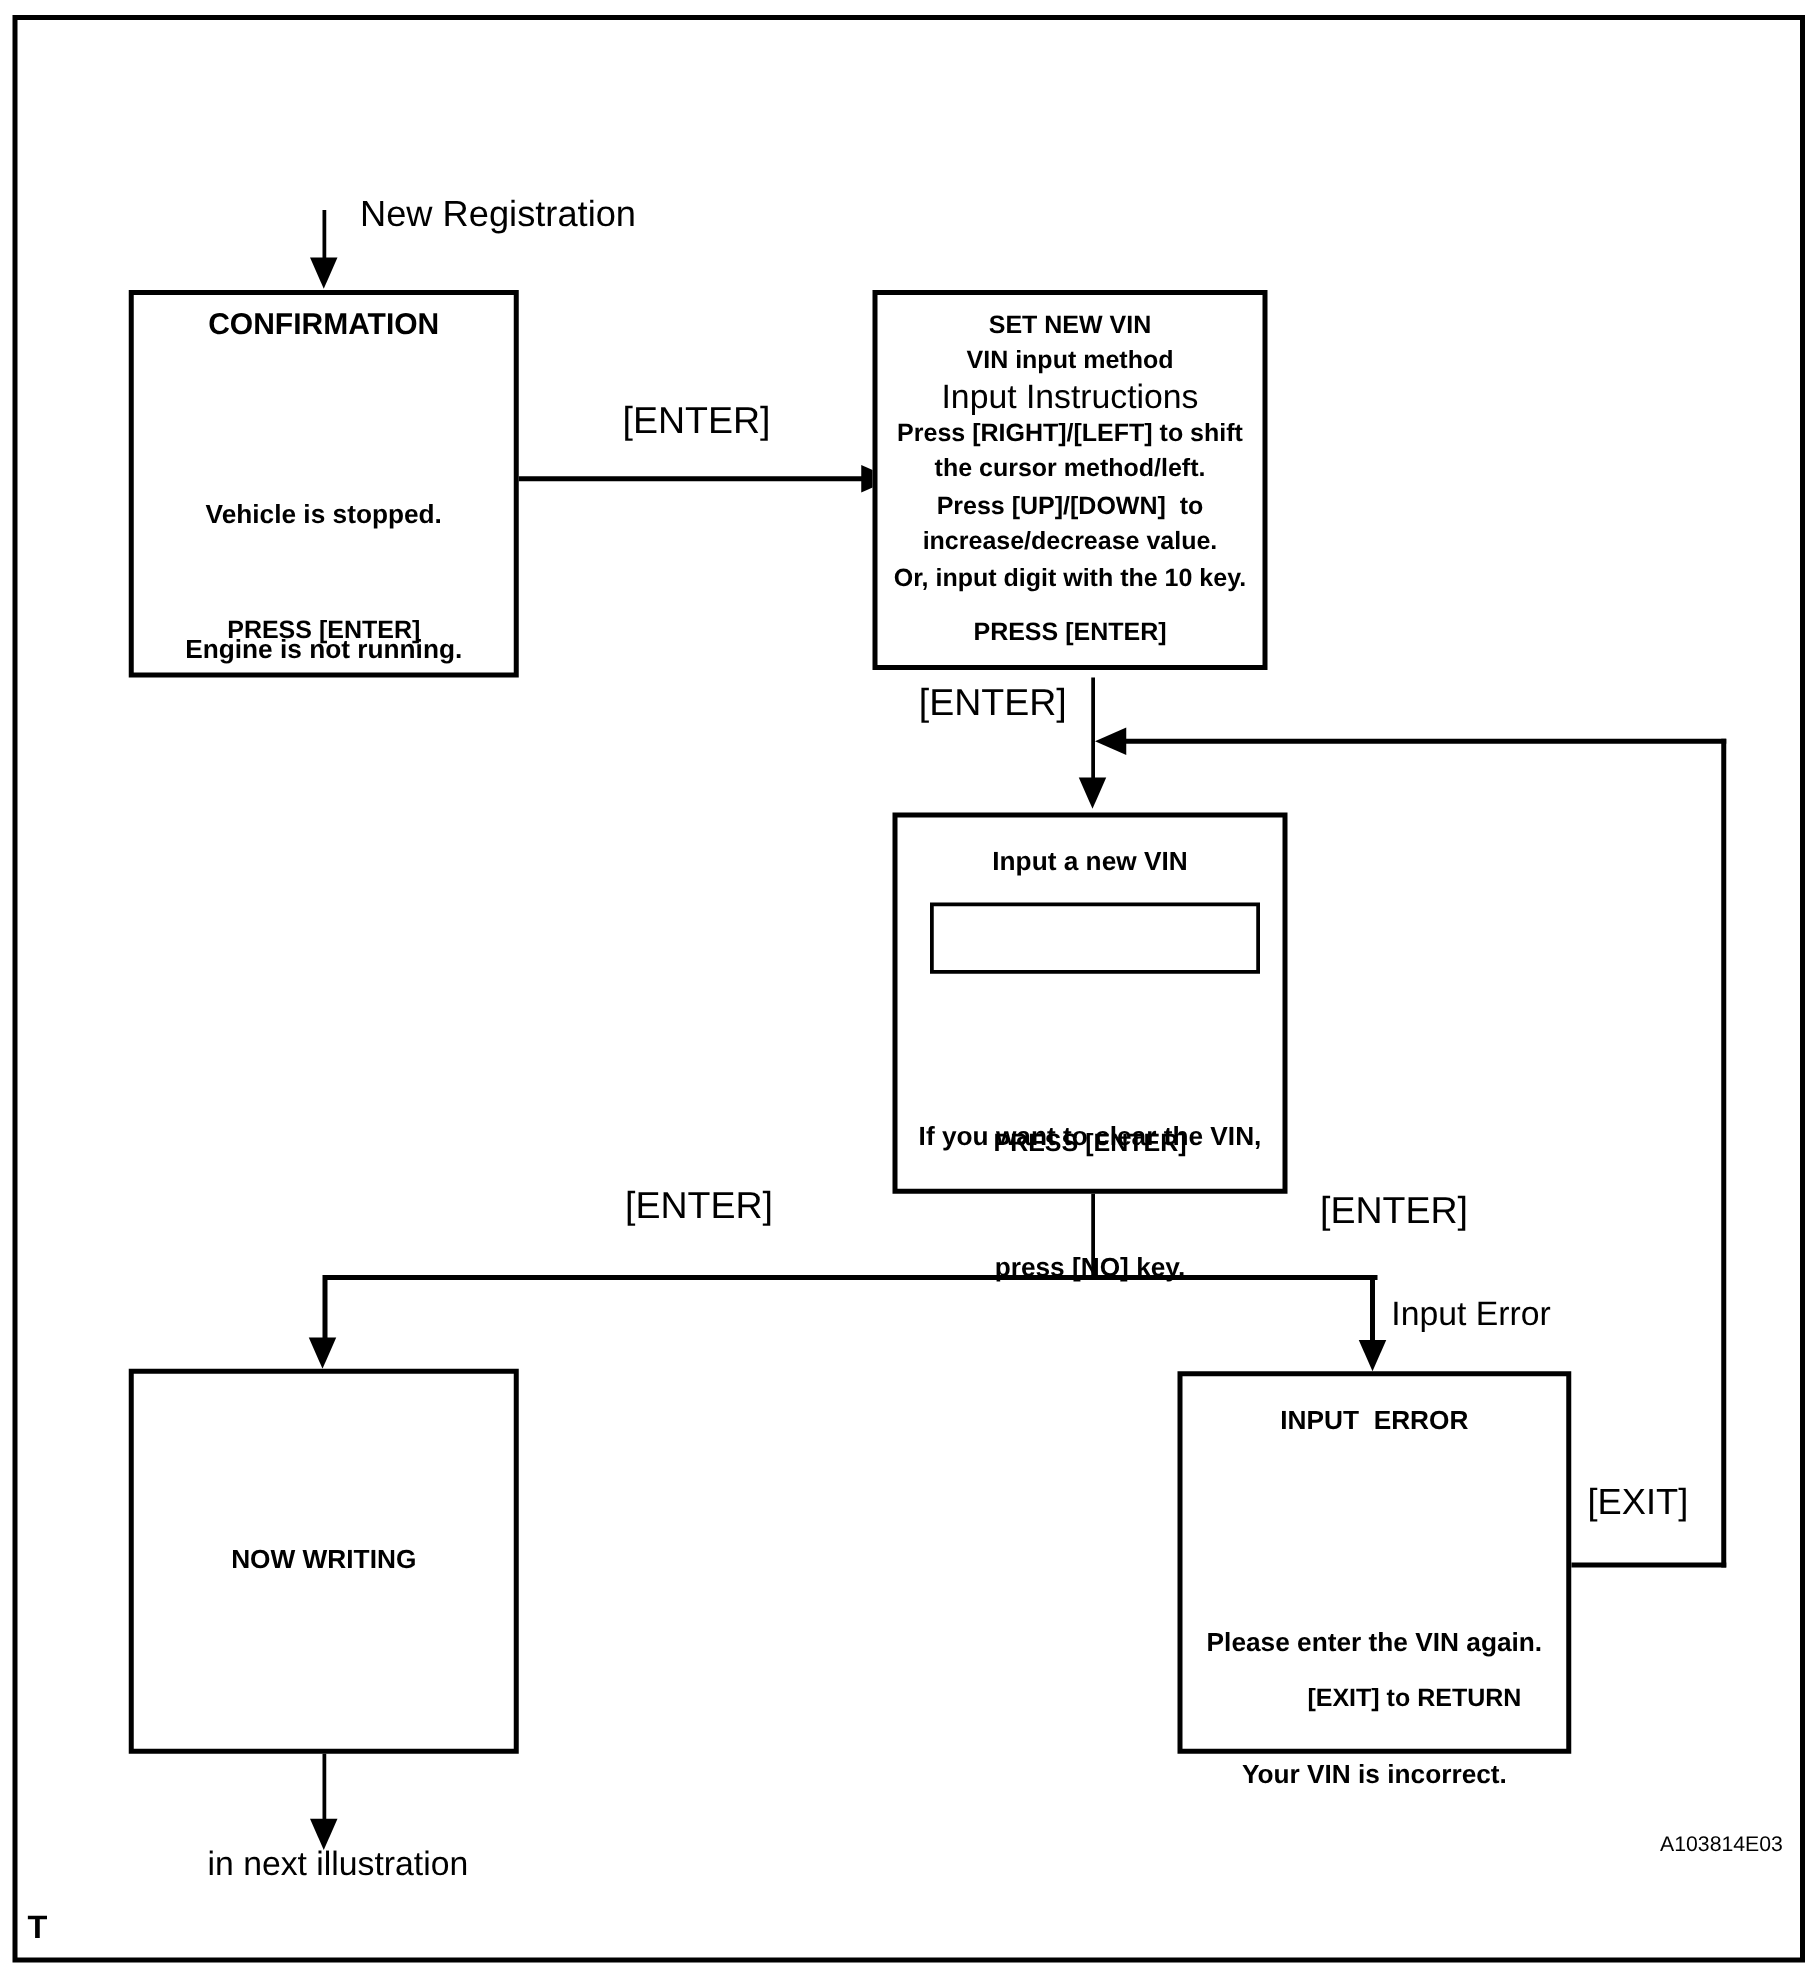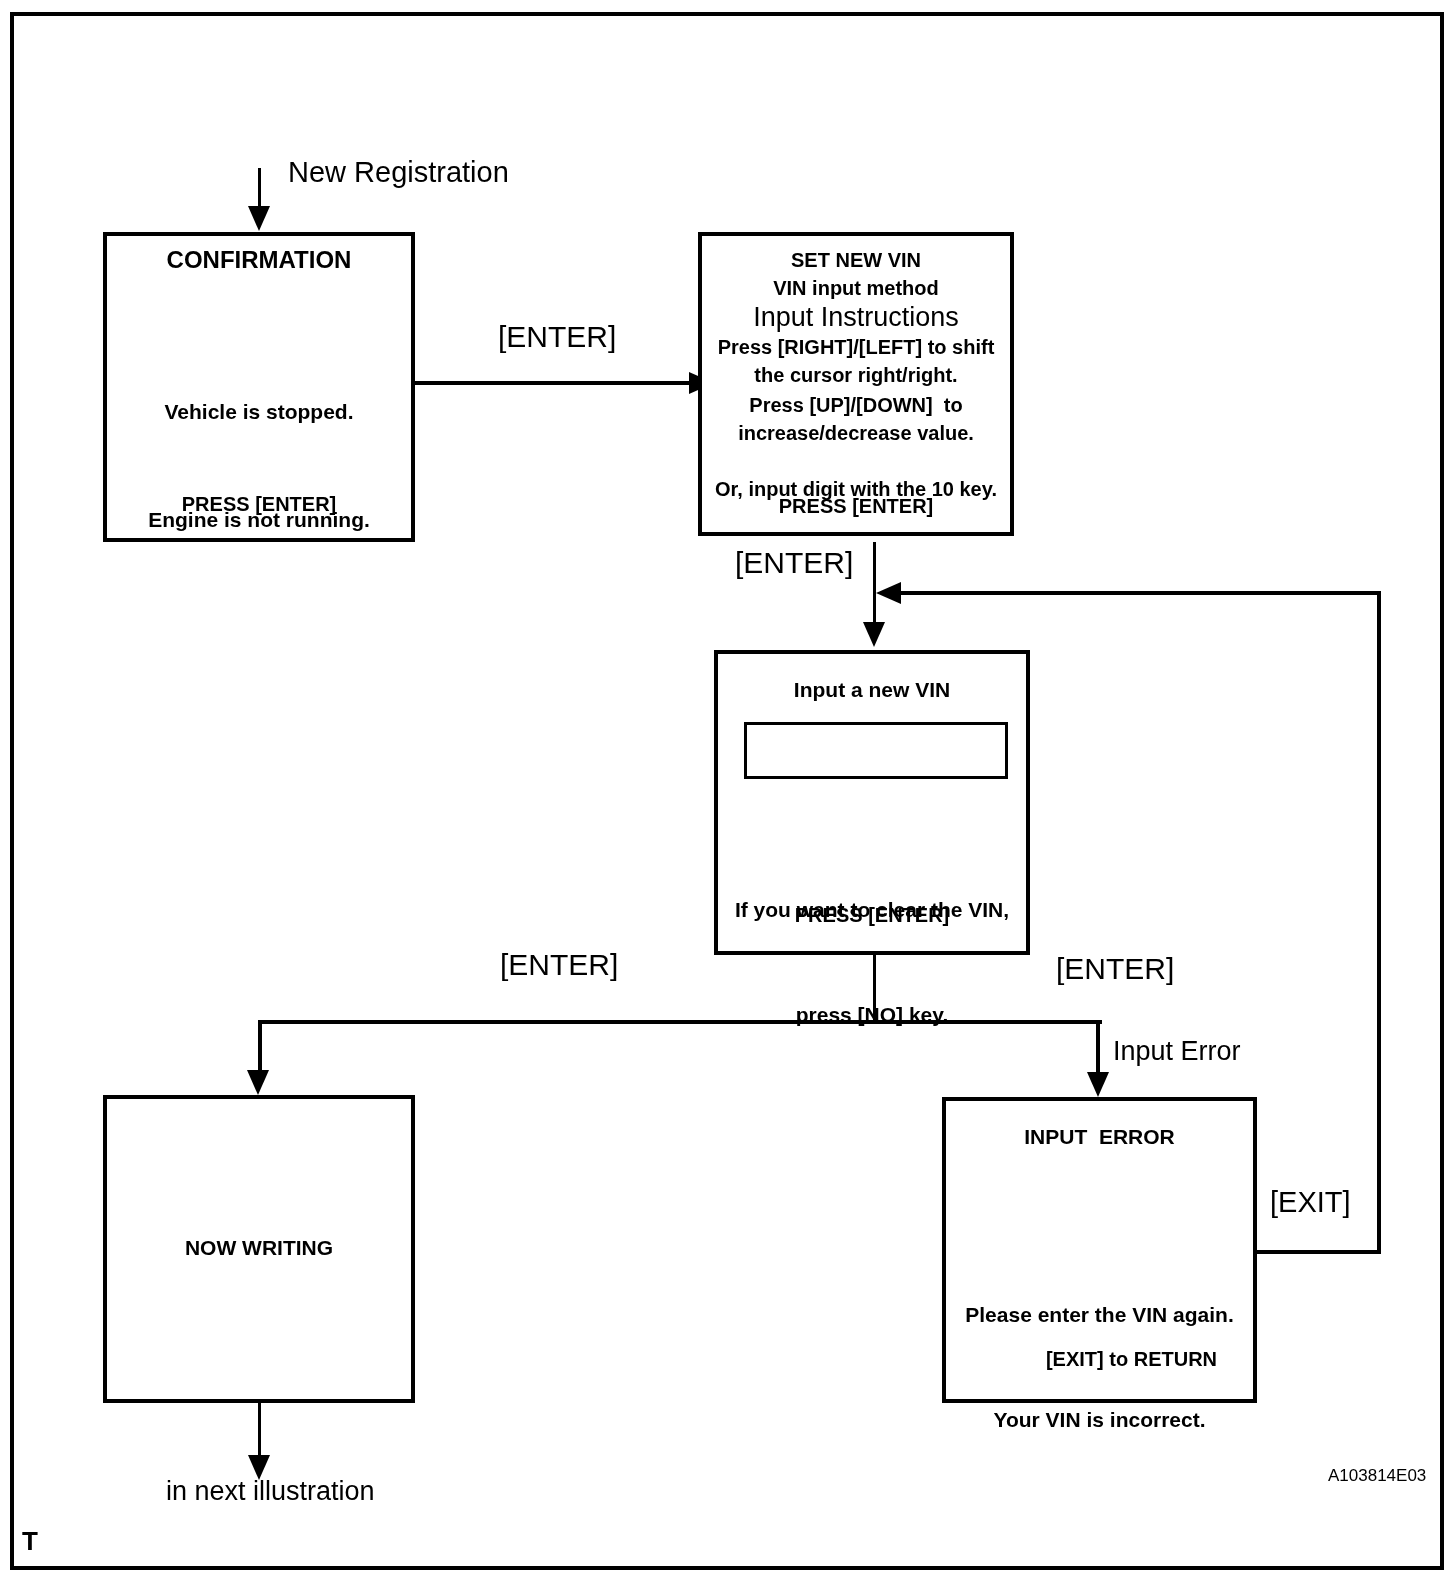--- a/index.html
+++ b/index.html
@@ -69,24 +69,24 @@
 <div class="clabel" style="left:498px; top:320px;">[ENTER]</div>
 <div class="line" style="left:415px; top:381px; width:276px; height:4px;"></div>
 <div class="arr-right" style="left:689px; top:372px;"></div>
 
 <div class="box" style="left:698px; top:232px; width:316px; height:304px;">
   <div style="position:absolute; top:10px; width:100%; text-align:center;">
     <div class="sv-line">SET NEW VIN</div>
     <div class="sv-line">VIN input method</div>
     <div class="sv-reg">Input Instructions</div>
     <div class="sv-line">Press [RIGHT]/[LEFT] to shift</div>
-    <div class="sv-line">the cursor right/right.</div>
+    <div class="sv-line">the cursor method/left.</div>
     <div class="sv-line" style="margin-top:2px;">Press [UP]/[DOWN]  to</div>
     <div class="sv-line">increase/decrease value.</div>
-    <div class="sv-line" style="margin-top:28px;">Or, input digit with the 10 key.</div>
+    <div class="sv-line" style="margin-top:2px;">Or, input digit with the 10 key.</div>
   </div>
   <div class="t-center screen-footer" style="bottom:14px;">PRESS [ENTER]</div>
 </div>
 
 <div class="clabel" style="left:735px; top:546px;">[ENTER]</div>
 <div class="line" style="left:873px; top:542px; width:3px; height:82px;"></div>
 <div class="arr-down" style="left:863px; top:622px;"></div>
 <div class="line" style="left:898px; top:591px; width:483px; height:4px;"></div>
 <div class="arr-left" style="left:876px; top:582px;"></div>
 <div class="line" style="left:1377px; top:591px; width:4px; height:663px;"></div>

